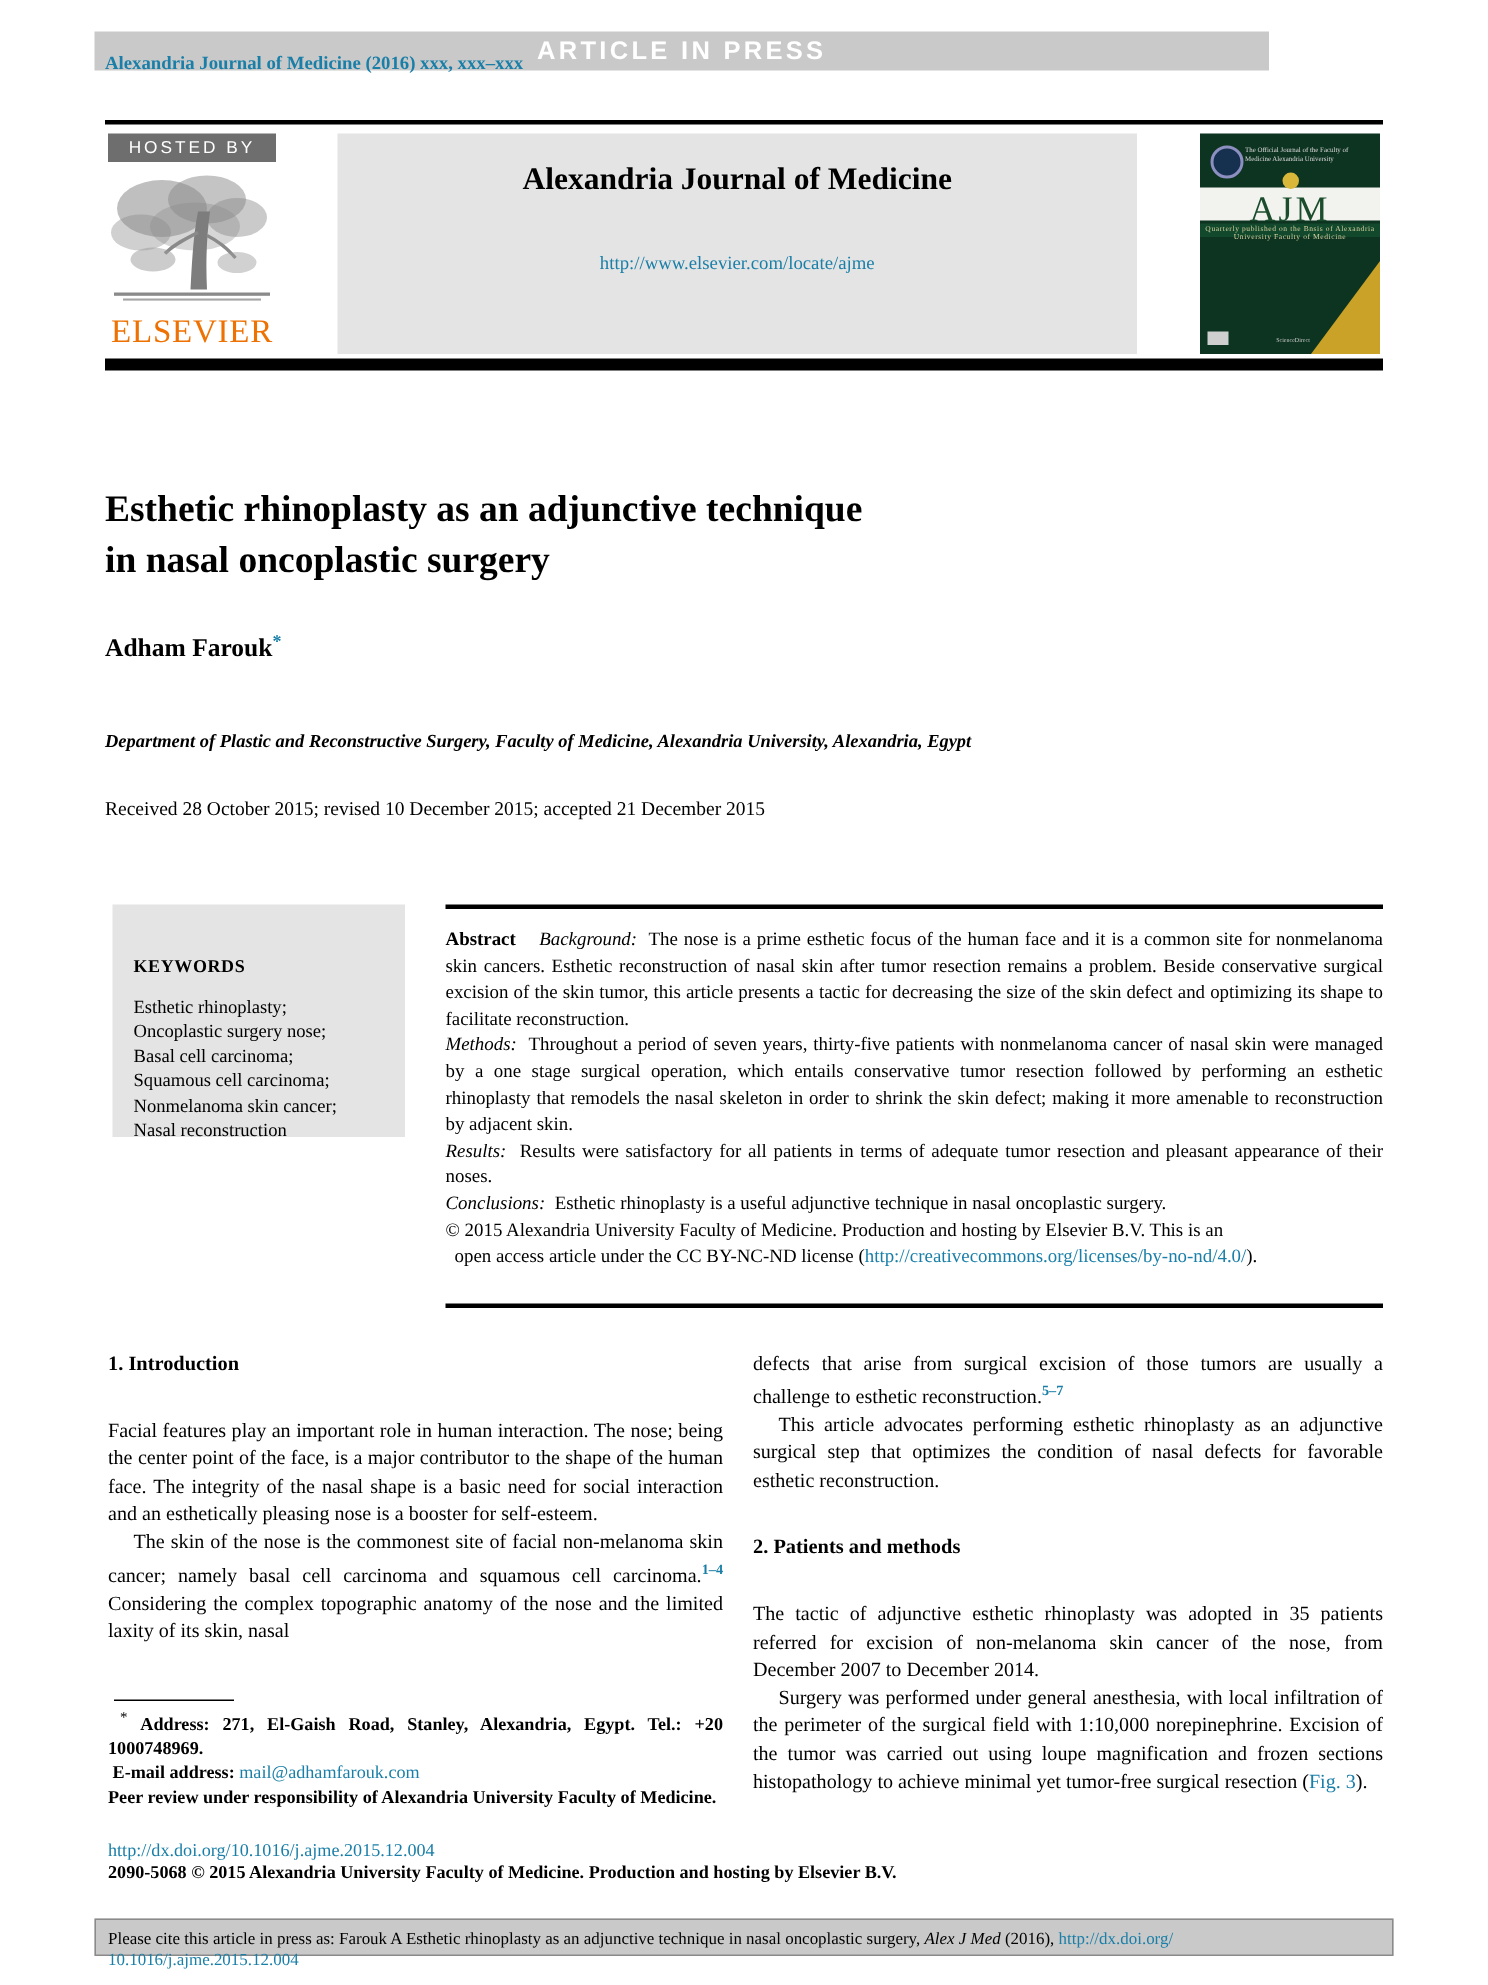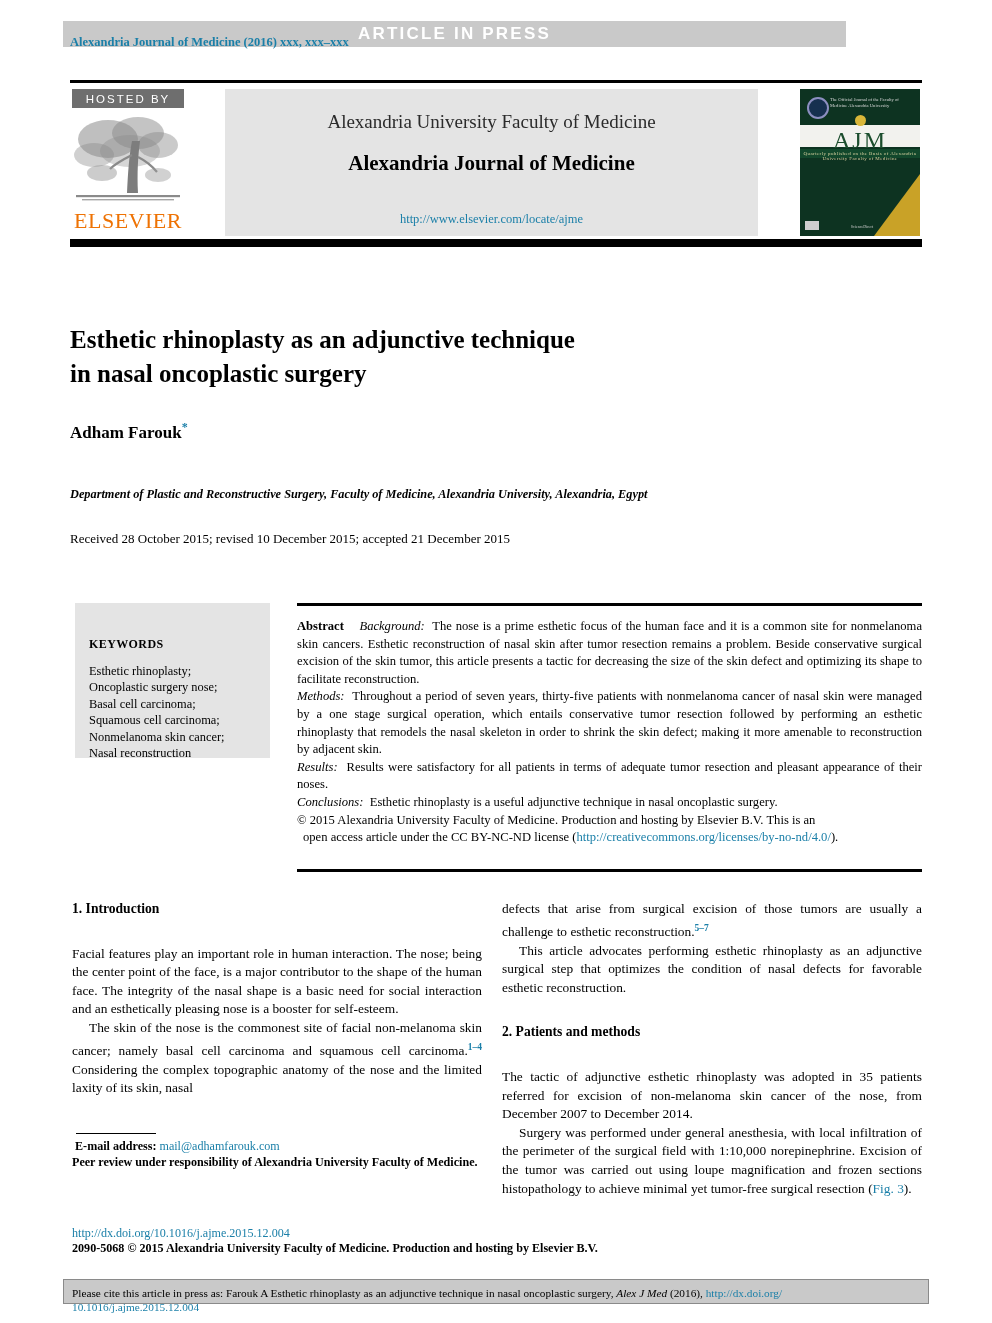--- a/index.html
+++ b/index.html
@@ -462,21 +462,20 @@
             <ellipse cx="86" cy="64" rx="13" ry="7" opacity="0.45"></ellipse>
           </g>
           <rect x="4" y="84" width="104" height="2.2" fill="#8a8a8a"></rect>
           <rect x="10" y="88" width="92" height="1.4" fill="#a5a5a5"></rect>
         </svg>
       </div>
       <div class="elsevier-word">ELSEVIER</div>
     </div>
 
     <div class="mast-center">
-      <div class="mast-title1">Alexandria University Faculty of Medicine</div>
       <div class="mast-title2">Alexandria Journal of Medicine</div>
       <div class="mast-url">
         <span class="link">http://www.elsevier.com/locate/ajme</span>
       </div>
     </div>
 
     <div class="cover">
       <div class="cover-logo"></div>
       <div class="cover-head">The Official Journal of the Faculty of Medicine Alexandria University</div>
       <div class="cover-band"></div>
@@ -562,20 +561,24 @@
   <p class="sec-head spaced">2. Patients and methods</p>
   <p class="body-p">The tactic of adjunctive esthetic rhinoplasty was adopted in 35 patients referred for excision of non-melanoma skin cancer of the nose, from December 2007 to December 2014.</p>
   <p class="body-p indent">
     <span>Surgery was performed under general anesthesia, with local infiltration of the perimeter of the surgical field with 1:10,000 norepinephrine. Excision of the tumor was carried out using loupe magnification and frozen sections histopathology to achieve minimal yet tumor-free surgical resection (</span><span class="link">Fig. 3</span><span>).</span>
   </p>
 </div>
 
 <div class="footnote-rule"></div>
 <div class="footnotes">
   <p>
+    <span class="fn-star">*</span>
+    <span class="fn-bold">Address: 271, El-Gaish Road, Stanley, Alexandria, Egypt. Tel.: +20 1000748969.</span>
+  </p>
+  <p>
     &nbsp;<span class="fn-bold">E-mail address:</span>
     <span class="link">mail@adhamfarouk.com</span>
   </p>
   <p class="fn-bold">Peer review under responsibility of Alexandria University Faculty of Medicine.</p>
 </div>
 
 <div class="pub-block">
   <p>
     <span class="link">http://dx.doi.org/10.1016/j.ajme.2015.12.004</span>
   </p>

